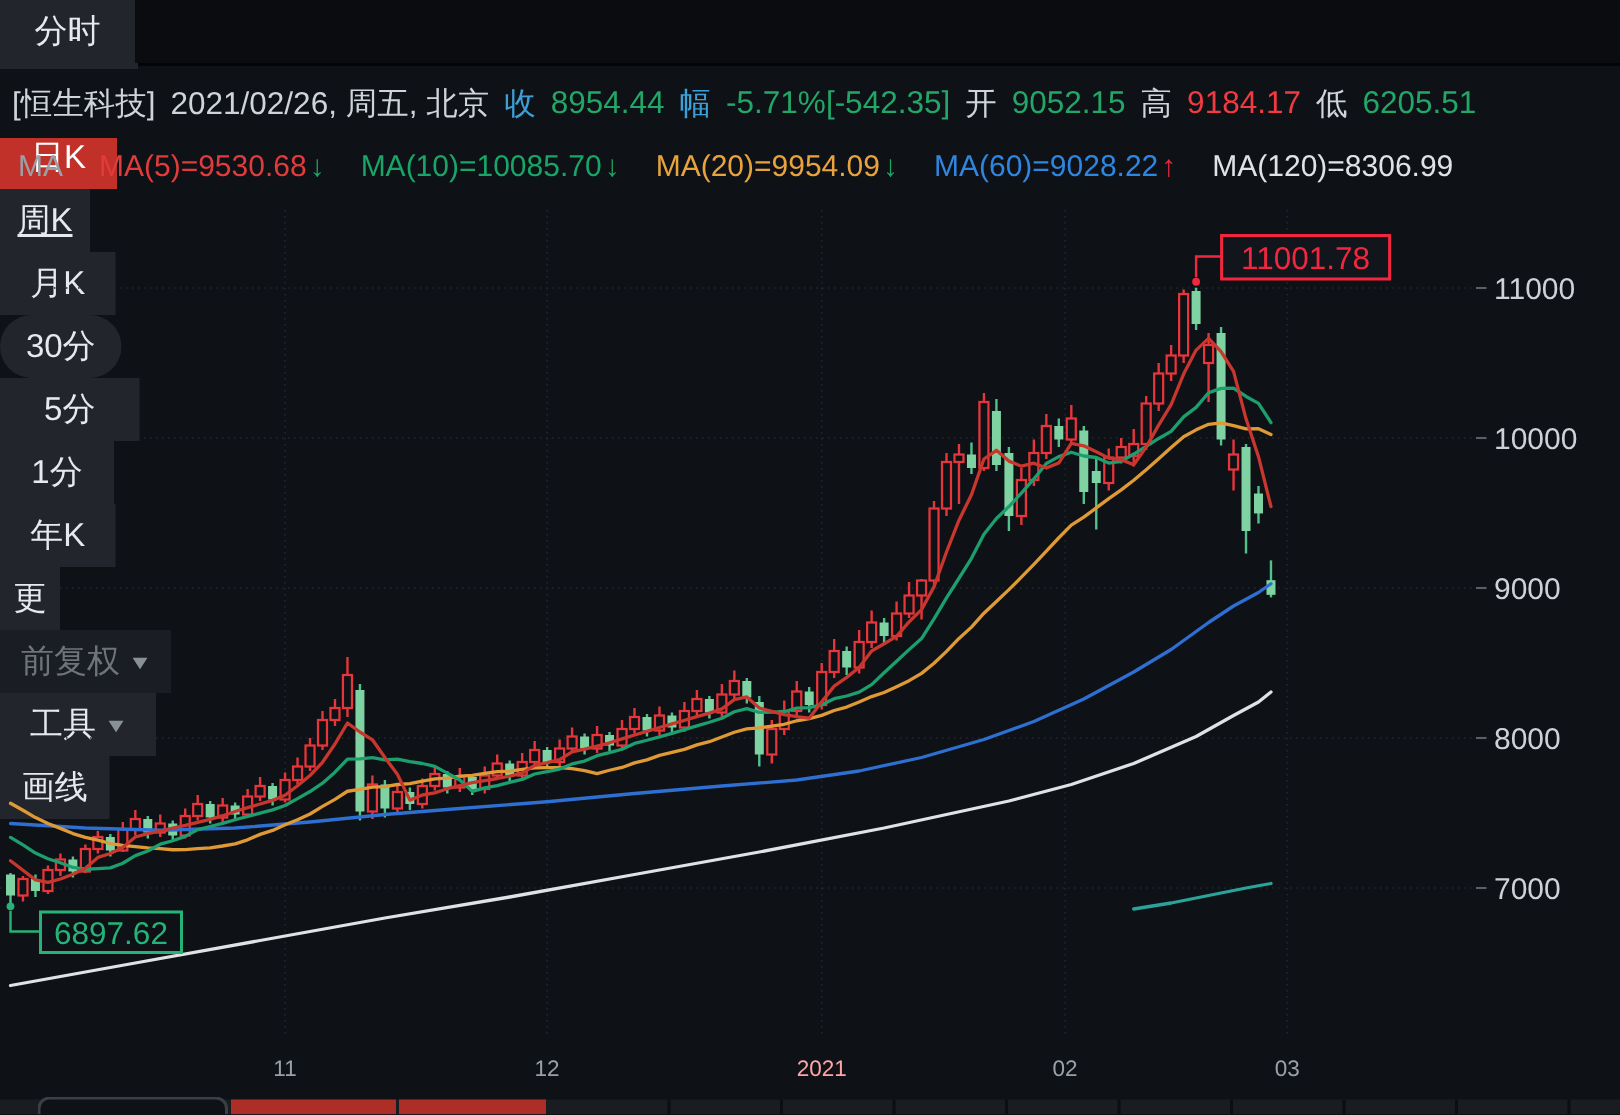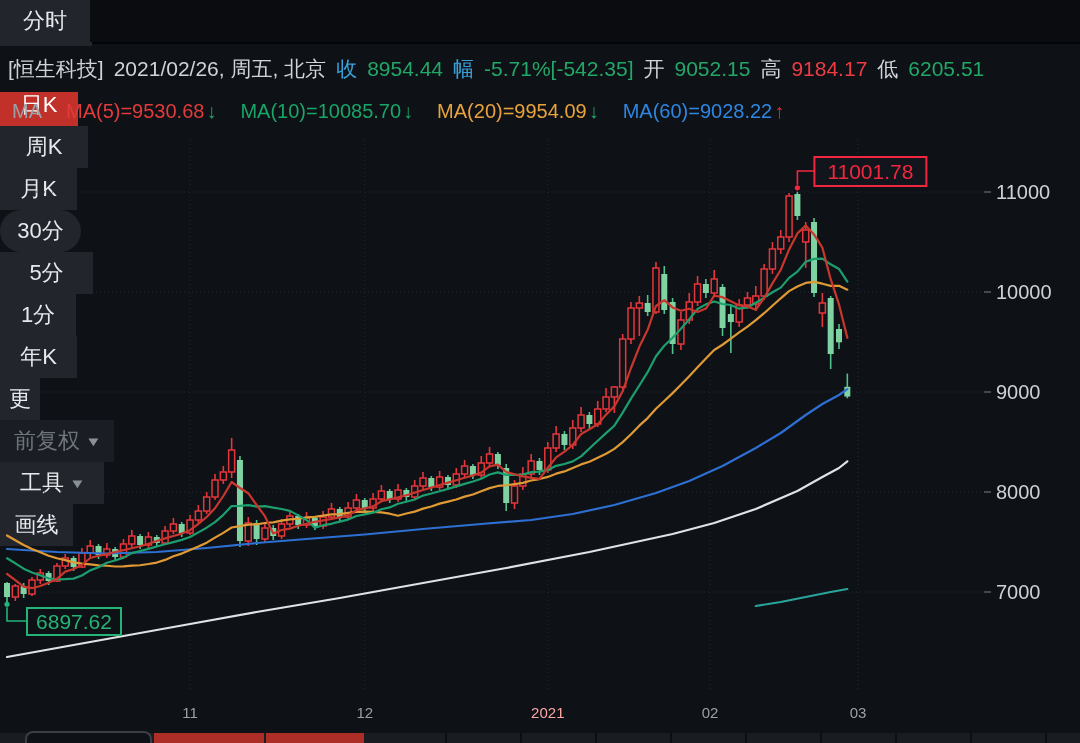--- a/index.html
+++ b/index.html
@@ -46,21 +46,21 @@
       <div class="tbtn" style="width: 90px;">
         <span>分时</span>
       </div>
       <div class="tbtn" style="width: 92px;">
         <span>3天</span>
         <span class="caret">▼</span>
       </div>
       <div class="tbtn active" style="width: 78px;">
         <span>日K</span>
       </div>
-      <div class="tbtn" style="width: 88px;">
+      <div class="tbtn" style="width: 60px; text-decoration: underline;">
         <span>周K</span>
       </div>
       <div class="tbtn" style="width: 77px;">
         <span>月K</span>
       </div>
       <div class="tbtn" style="width: 81px; border-radius: 21px;">
         <span>30分</span>
       </div>
       <div class="tbtn" style="width: 93px;">
         <span>5分</span>
@@ -112,20 +112,23 @@
         <span>MA(10)=10085.70</span>
         <span class="arrow" style="color: rgb(28, 165, 98);">↓</span>
       </span>
       <span class="item" style="color: rgb(232, 163, 61);">
         <span>MA(20)=9954.09</span>
         <span class="arrow" style="color: rgb(28, 165, 98);">↓</span>
       </span>
       <span class="item" style="color: rgb(47, 134, 224);">
         <span>MA(60)=9028.22</span>
         <span class="arrow" style="color: rgb(232, 40, 60);">↑</span>
+      </span>
+      <span class="item" style="color: rgb(223, 226, 230);">
+        <span>MA(120)=8306.99</span>
       </span>
     </div>
   <div id="chart-wrap">
     <svg id="chart-svg" width="1080" height="565" viewBox="0 130 1080 565">
         <line x1="0" y1="192" x2="984" y2="192" stroke="#232933" stroke-width="1" stroke-dasharray="1 3"></line>
         <line x1="984" y1="192" x2="991" y2="192" stroke="#5a6068" stroke-width="1.4"></line>
         <text x="996" y="199" fill="#ced2d8" font-size="20">11000</text>
         <line x1="0" y1="292" x2="984" y2="292" stroke="#232933" stroke-width="1" stroke-dasharray="1 3"></line>
         <line x1="984" y1="292" x2="991" y2="292" stroke="#5a6068" stroke-width="1.4"></line>
         <text x="996" y="299" fill="#ced2d8" font-size="20">10000</text>

